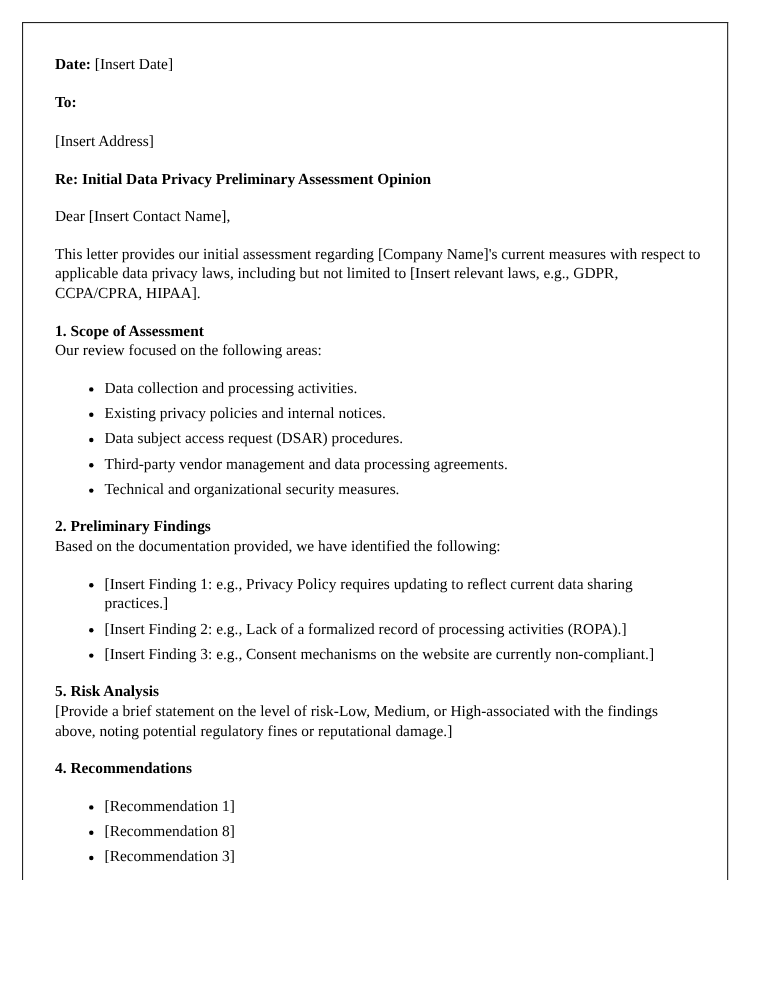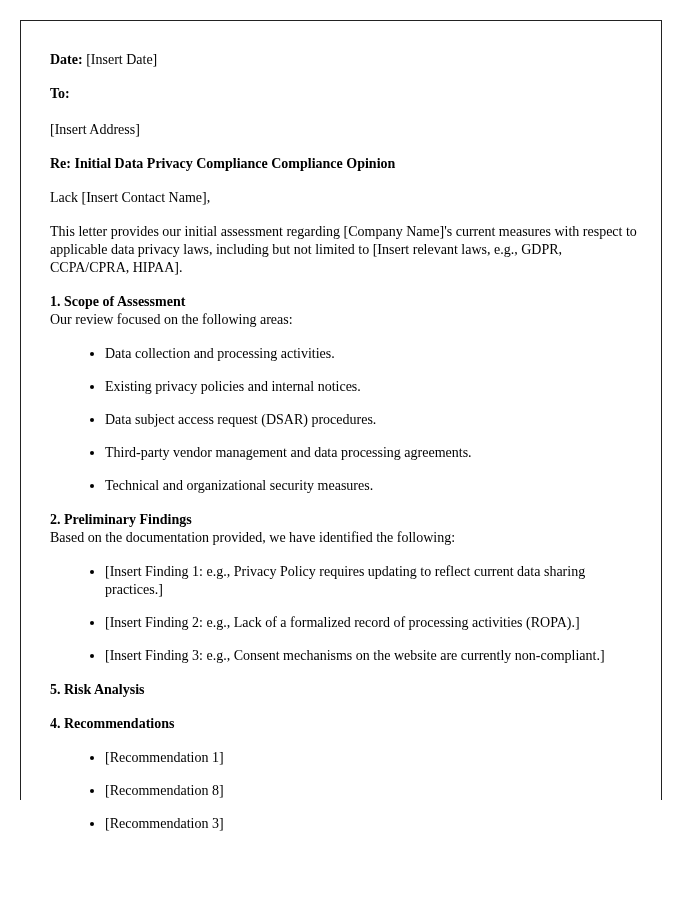--- a/index.html
+++ b/index.html
@@ -31,41 +31,41 @@
     line-height: 18px;
   }
   .doc-frame p {
     margin: 16px 0;
   }
   .doc-frame ul {
     margin: 16px 0;
     padding-left: 40px;
   }
   .doc-frame li {
-    margin: 15px;
+    margin: 5px;
   }
   b, strong {
     font-weight: bold;
   }
 </style>
 </head>
 <body>
 
 <div class="page">
   <div class="doc-frame">
 
     <p><strong>Date:</strong> <span>[Insert Date]</span></p>
 
     <p><strong>To:</strong><br>
       <br>
       <span>[Insert Address]</span></p>
 
-    <p><strong>Re: Initial Data Privacy Compliance Compliance Opinion</strong></p>
+    <p><strong>Re: Initial Data Privacy Preliminary Assessment Opinion</strong></p>
 
-    <p>Lack [Insert Contact Name],</p>
+    <p>Dear [Insert Contact Name],</p>
 
     <p>This letter provides our initial assessment regarding [Company Name]'s current measures with respect to applicable data privacy laws, including but not limited to [Insert relevant laws, e.g., GDPR, CCPA/CPRA, HIPAA].</p>
 
     <p><strong>1. Scope of Assessment</strong><br>
       <span>Our review focused on the following areas:</span></p>
 
     <ul>
       <li>Data collection and processing activities.</li>
       <li>Existing privacy policies and internal notices.</li>
       <li>Data subject access request (DSAR) procedures.</li>
@@ -76,21 +76,21 @@
     <p><strong>2. Preliminary Findings</strong><br>
       <span>Based on the documentation provided, we have identified the following:</span></p>
 
     <ul>
       <li>[Insert Finding 1: e.g., Privacy Policy requires updating to reflect current data sharing practices.]</li>
       <li>[Insert Finding 2: e.g., Lack of a formalized record of processing activities (ROPA).]</li>
       <li>[Insert Finding 3: e.g., Consent mechanisms on the website are currently non-compliant.]</li>
     </ul>
 
     <p><strong>5. Risk Analysis</strong><br>
-      </p>
+      <span>[Provide a brief statement on the level of risk-Low, Medium, or High-associated with the findings above, noting potential regulatory fines or reputational damage.]</span></p>
 
     <p><strong>4. Recommendations</strong><br>
       </p>
 
     <ul>
       <li>[Recommendation 1]</li>
       <li>[Recommendation 8]</li>
       <li>[Recommendation 3]</li>
     </ul>
 

